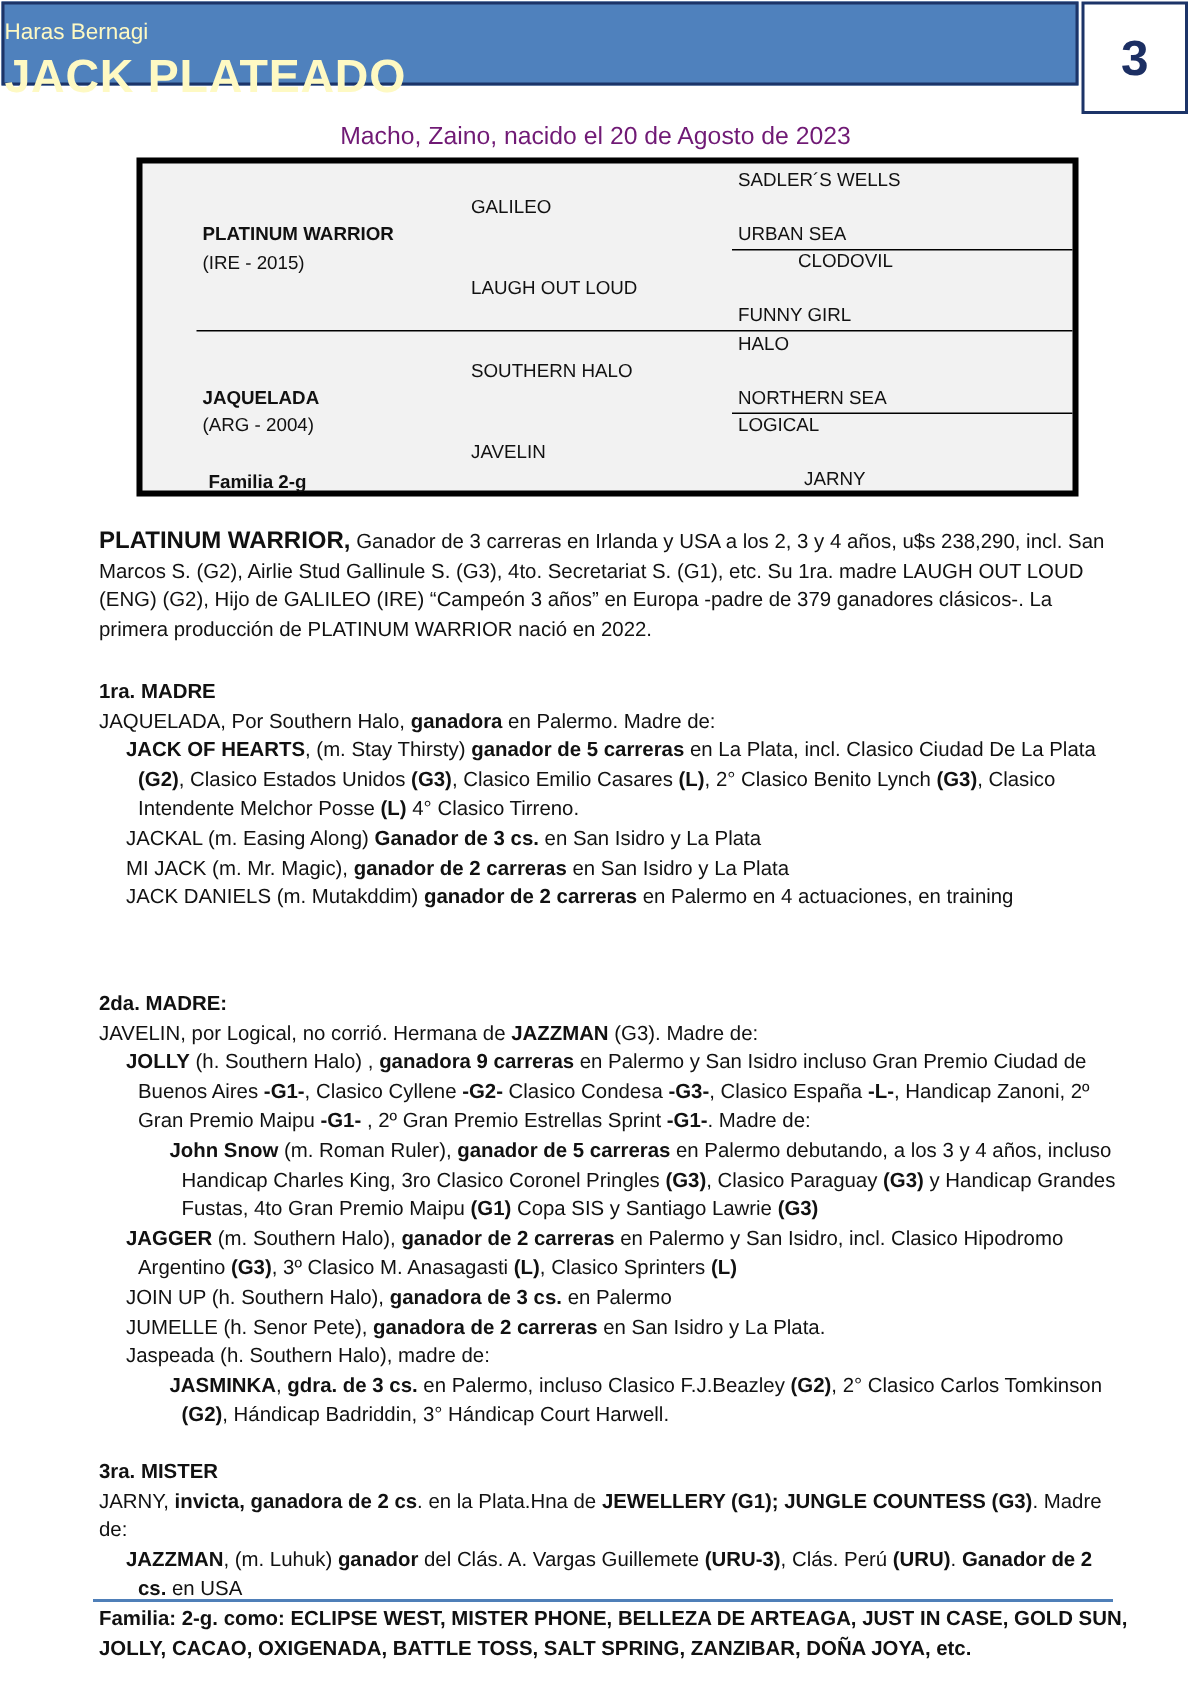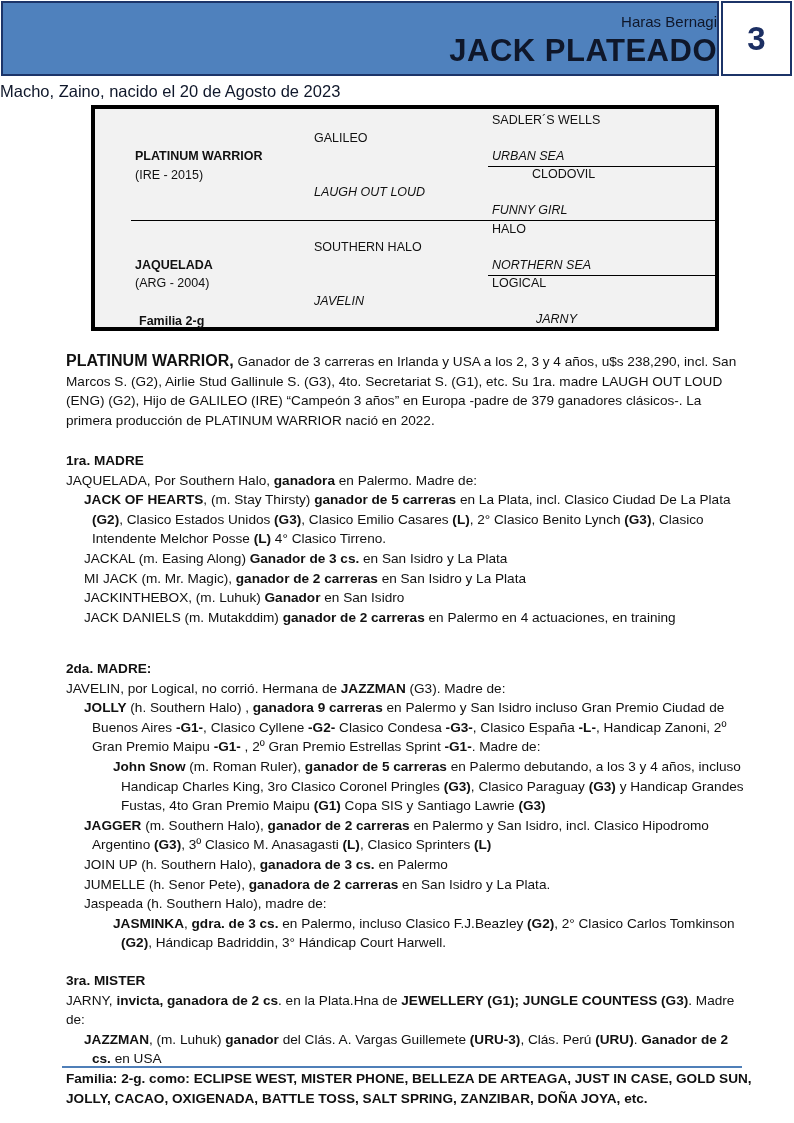--- a/index.html
+++ b/index.html
@@ -2,44 +2,44 @@
 <html><head>
 <meta charset="utf-8">
 <style>
   html, body { margin: 0; padding: 0; background: #ffffff; }
   body {
     width: 794px; height: 1123px; position: relative; overflow: hidden;
     font-family: "Liberation Sans", "DejaVu Sans", sans-serif;
     color: #111111;
   }
   .banner {
-    position: absolute; left: 1px; top: 1px; width: 718px; height: 75px;
+    position: absolute; left: 1px; top: 1px; width: 718px; height: 56px;
     background: #4f81bd; border: 2px solid #1c3468; box-sizing: border-box;
-    text-align: right; color: #0f172a;
+    text-align: left; color: #fef9c3;
   }
   .banner .stud { position: absolute; left: 0; right: 0; top: 10px; font-size: 15px; }
   .banner .horse { position: absolute; left: 0; right: 0; top: 30px; font-size: 31px; font-weight: bold; letter-spacing: 0.5px; }
   .lot-box {
     position: absolute; left: 721px; top: 1px; width: 71px; height: 75px;
     background: #ffffff; border: 2px solid #1c3468; box-sizing: border-box;
     text-align: center;
   }
   .lot-box .num { font-size: 33px; font-weight: bold; color: #1c2f63; line-height: 71px; }
   .subtitle {
-    position: absolute; left: 0; width: 794px; top: 82px; 
-    font-size: 16.5px; color: #0f172a;
+    position: absolute; left: 0; width: 794px; top: 82px; text-align: center;
+    font-size: 16.5px; color: #701a75;
   }
   .ped {
     position: absolute; left: 91px; top: 105px; width: 628px; height: 226px;
     background: #f2f2f2; border: 4px solid #000; box-sizing: border-box;
     font-size: 12.5px;
   }
   .ped .t { position: absolute; white-space: nowrap; }
   .ped .b { font-weight: bold; }
-  .ped .i { font-style: italic; }
+  .ped .i { }
   .ped .hline { position: absolute; height: 1px; background: #000; }
   .text-block { position: absolute; left: 66px; width: 680px; font-size: 13.6px; line-height: 19.6px; }
   .text-block p { margin: 0; }
   .b { font-weight: bold; }
   .big { font-size: 16px; }
   .ind1h { padding-left: 26px; text-indent: -8px; }
   .ind2h { padding-left: 55px; text-indent: -8px; }
   .blue-line { position: absolute; left: 62px; width: 680px; top: 1066px; height: 2px; background: #4f7fb8; }
   .familia { position: absolute; left: 66px; width: 690px; top: 1069px; font-size: 13.6px; line-height: 20px; font-weight: bold; }
 </style>
@@ -87,21 +87,20 @@
   <p><span class="b big">PLATINUM WARRIOR,</span><span> Ganador de 3 carreras en Irlanda y USA a los 2, 3 y 4 años, u$s 238,290, incl. San Marcos S. (G2), Airlie Stud Gallinule S. (G3), 4to. Secretariat S. (G1), etc. Su 1ra. madre LAUGH OUT LOUD (ENG) (G2), Hijo de GALILEO (IRE) “Campeón 3 años” en Europa -padre de 379 ganadores clásicos-. La primera producción de PLATINUM WARRIOR nació en 2022.</span></p>
 </div>
 
 <div class="text-block" style="top:451px;">
   <p class="b">1ra. MADRE</p>
   <p><span>JAQUELADA, Por Southern Halo, </span><span class="b">ganadora</span><span> en Palermo.  Madre de:</span></p>
   <div>
       <p class="ind1h"><span class="b">JACK OF HEARTS</span><span>, (m. Stay Thirsty) </span><span class="b">ganador de 5 carreras</span><span> en La Plata, incl. Clasico Ciudad De La Plata </span><span class="b">(G2)</span><span>, Clasico Estados Unidos </span><span class="b">(G3)</span><span>, Clasico Emilio Casares </span><span class="b">(L)</span><span>, 2° Clasico Benito Lynch </span><span class="b">(G3)</span><span>, Clasico Intendente Melchor Posse </span><span class="b">(L)</span><span> 4° Clasico Tirreno.</span></p>
       <p class="ind1h"><span>JACKAL (m.  Easing Along) </span><span class="b">Ganador de 3 cs.</span><span> en San Isidro y La Plata</span></p>
       <p class="ind1h"><span>MI JACK (m. Mr. Magic), </span><span class="b">ganador de 2 carreras</span><span> en San Isidro y La Plata</span></p>
-      <p class="ind1h"><span>JACKINTHEBOX, (m. Luhuk) </span><span class="b">Ganador</span><span> en San Isidro</span></p>
       <p class="ind1h"><span>JACK DANIELS (m. Mutakddim) </span><span class="b">ganador de 2 carreras</span><span> en Palermo en 4 actuaciones, en training</span></p>
     </div>
 </div>
 
 <div class="text-block" style="top:659px;">
   <p class="b">2da.  MADRE:</p>
   <p><span>JAVELIN, por Logical, no corrió. Hermana de </span><span class="b">JAZZMAN</span><span> (G3). Madre de:</span></p>
   <div>
       <p class="ind1h"><span class="b">JOLLY</span><span> (h. Southern Halo) , </span><span class="b">ganadora 9 carreras</span><span> en Palermo y San Isidro incluso Gran Premio Ciudad de Buenos Aires </span><span class="b">-G1-</span><span>, Clasico Cyllene </span><span class="b">-G2-</span><span> Clasico Condesa </span><span class="b">-G3-</span><span>, Clasico España </span><span class="b">-L-</span><span>, Handicap Zanoni, 2º Gran Premio Maipu </span><span class="b">-G1-</span><span> , 2º Gran Premio Estrellas Sprint </span><span class="b">-G1-</span><span>. Madre de:</span></p>
       <p class="ind2h"><span class="b">John Snow</span><span> (m. Roman Ruler), </span><span class="b">ganador de 5 carreras</span><span> en Palermo debutando, a los 3 y 4 años, incluso Handicap Charles King, 3ro Clasico Coronel Pringles </span><span class="b">(G3)</span><span>, Clasico Paraguay </span><span class="b">(G3)</span><span> y Handicap Grandes Fustas, 4to Gran Premio Maipu </span><span class="b">(G1)</span><span> Copa SIS y Santiago Lawrie </span><span class="b">(G3)</span></p>

